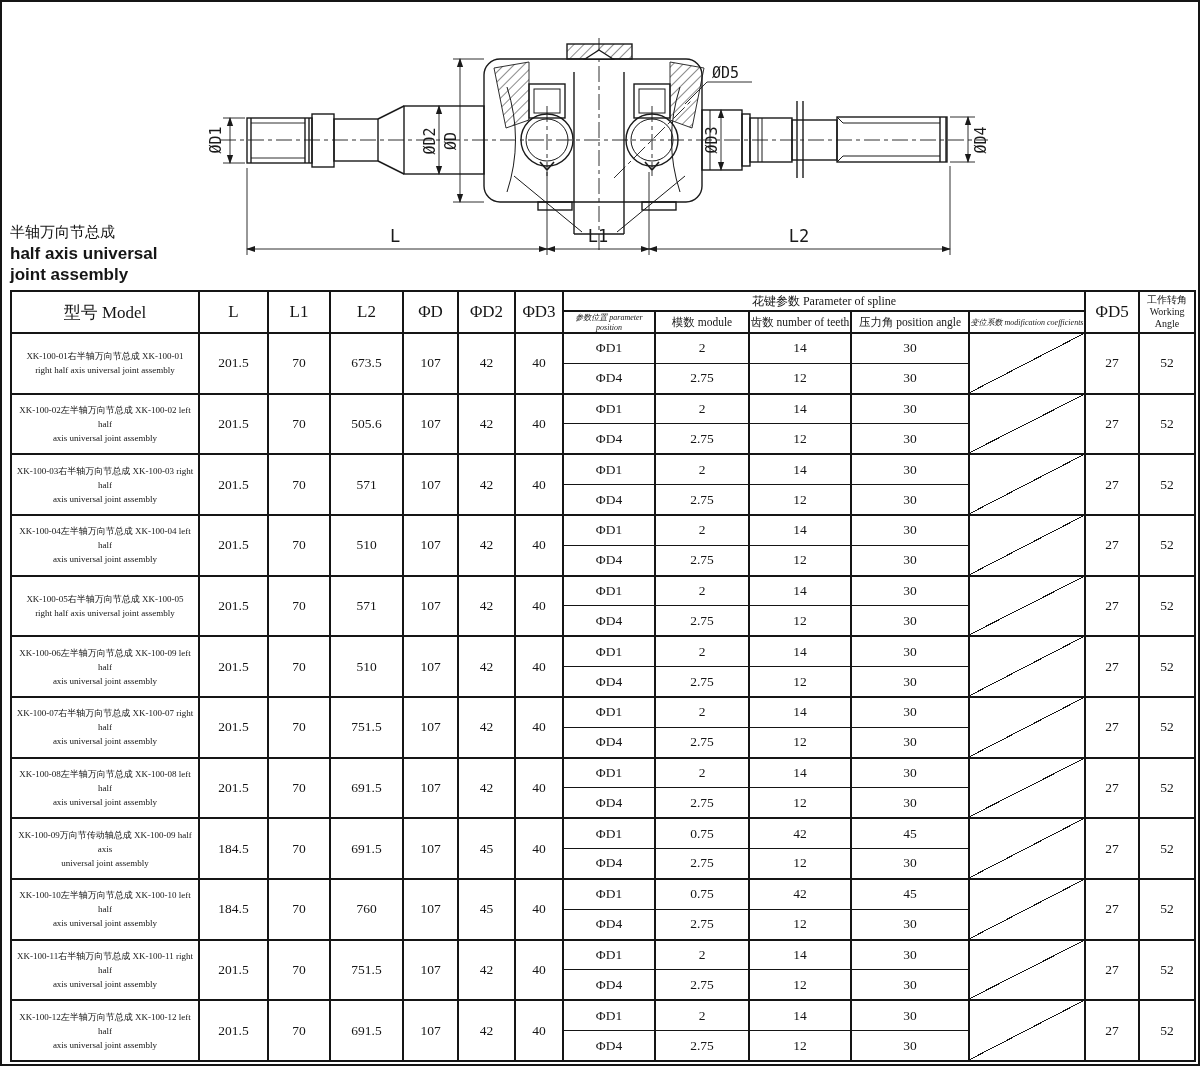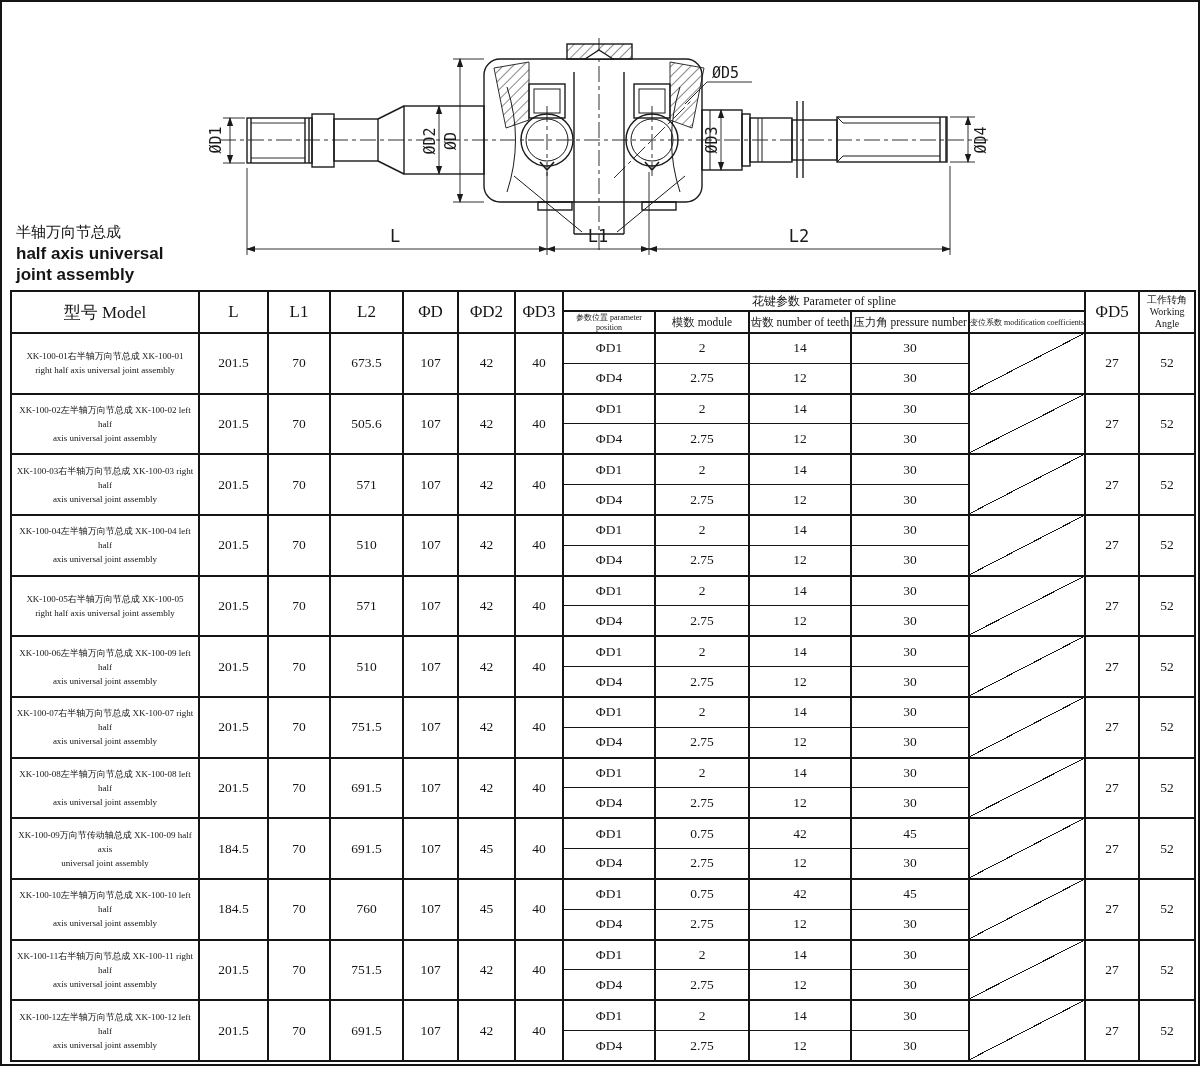--- a/index.html
+++ b/index.html
@@ -2,36 +2,36 @@
 <html><head>
 <meta charset="utf-8">
 <style>
   html,body{margin:0;padding:0;background:#e8e8e8;}
   .sheet{position:relative;width:1200px;height:1066px;background:#fff;box-sizing:border-box;
          border:2px solid #151515;overflow:hidden;font-family:"Liberation Serif",serif;color:#151515;}
   svg text{fill:#1a1a1a;}
   .dimlab{font-family:"DejaVu Sans Mono",monospace;font-size:15px;}
   .dimlab-big{font-family:"DejaVu Sans Mono",monospace;font-size:17px;}
   
-  .caption{position:absolute;left:14px;top:220px;line-height:21px;}
+  .caption{position:absolute;left:8px;top:220px;line-height:21px;}
   .caption .cn{font-family:"DejaVu Sans",sans-serif;font-size:15px;}
   .caption .en{font-family:Liberation Sans, sans-serif;font-size:17px;font-weight:bold;}
   
   table{position:absolute;left:8px;top:288px;width:1184px;height:772px;border-collapse:collapse;
         table-layout:fixed;background:#fff;}
   th,td{border:2px solid #151515;padding:0;text-align:center;vertical-align:middle;overflow:hidden;
         font-weight:normal;}
   td{border-top-width:1px;border-bottom-width:1px;font-size:13.5px;}
   td.gb{border-bottom-width:2px;}
   thead tr{height:20px;}
   tbody tr{height:30px;}
   th{font-size:17px;}
   th.grp{border-bottom-width:1px;font-size:12px;}
   th.sub{font-size:11.5px;}
-  th.tiny{font-size:8px;}
+  th.tiny{font-size:8px;font-style:italic;}
   th.wa{font-size:10px;line-height:12px;}
   td.model{font-size:9px;line-height:14px;font-family:"Liberation Serif",serif;}
   td.diag{background:linear-gradient(to bottom right,
           transparent calc(50% - 1px),#151515 calc(50% - 1px),
           #151515 calc(50% + 0px),transparent calc(50% + 0px));}
 </style>
 </head>
 <body>
 
 <div class="sheet">
@@ -189,21 +189,21 @@
         <th rowspan="2">ΦD5</th>
         <th rowspan="2" class="wa">
           <div>工作转角</div>
           <div>Working Angle</div>
         </th>
       </tr>
       <tr>
         <th class="tiny">参数位置 parameter position</th>
         <th class="sub">模数 module</th>
         <th class="sub">齿数 number of teeth</th>
-        <th class="sub">压力角 pressure number</th>
+        <th class="sub">压力角 position angle</th>
         <th class="tiny">变位系数 modification coefficients</th>
       </tr>
     </thead>
     <tbody>
         <tr>
           <td rowspan="2" class="model gb">
             <div>XK-100-01右半轴万向节总成  XK-100-01</div>
             <div>right half axis universal joint assembly</div>
           </td>
           <td rowspan="2" class="gb">201.5</td>

